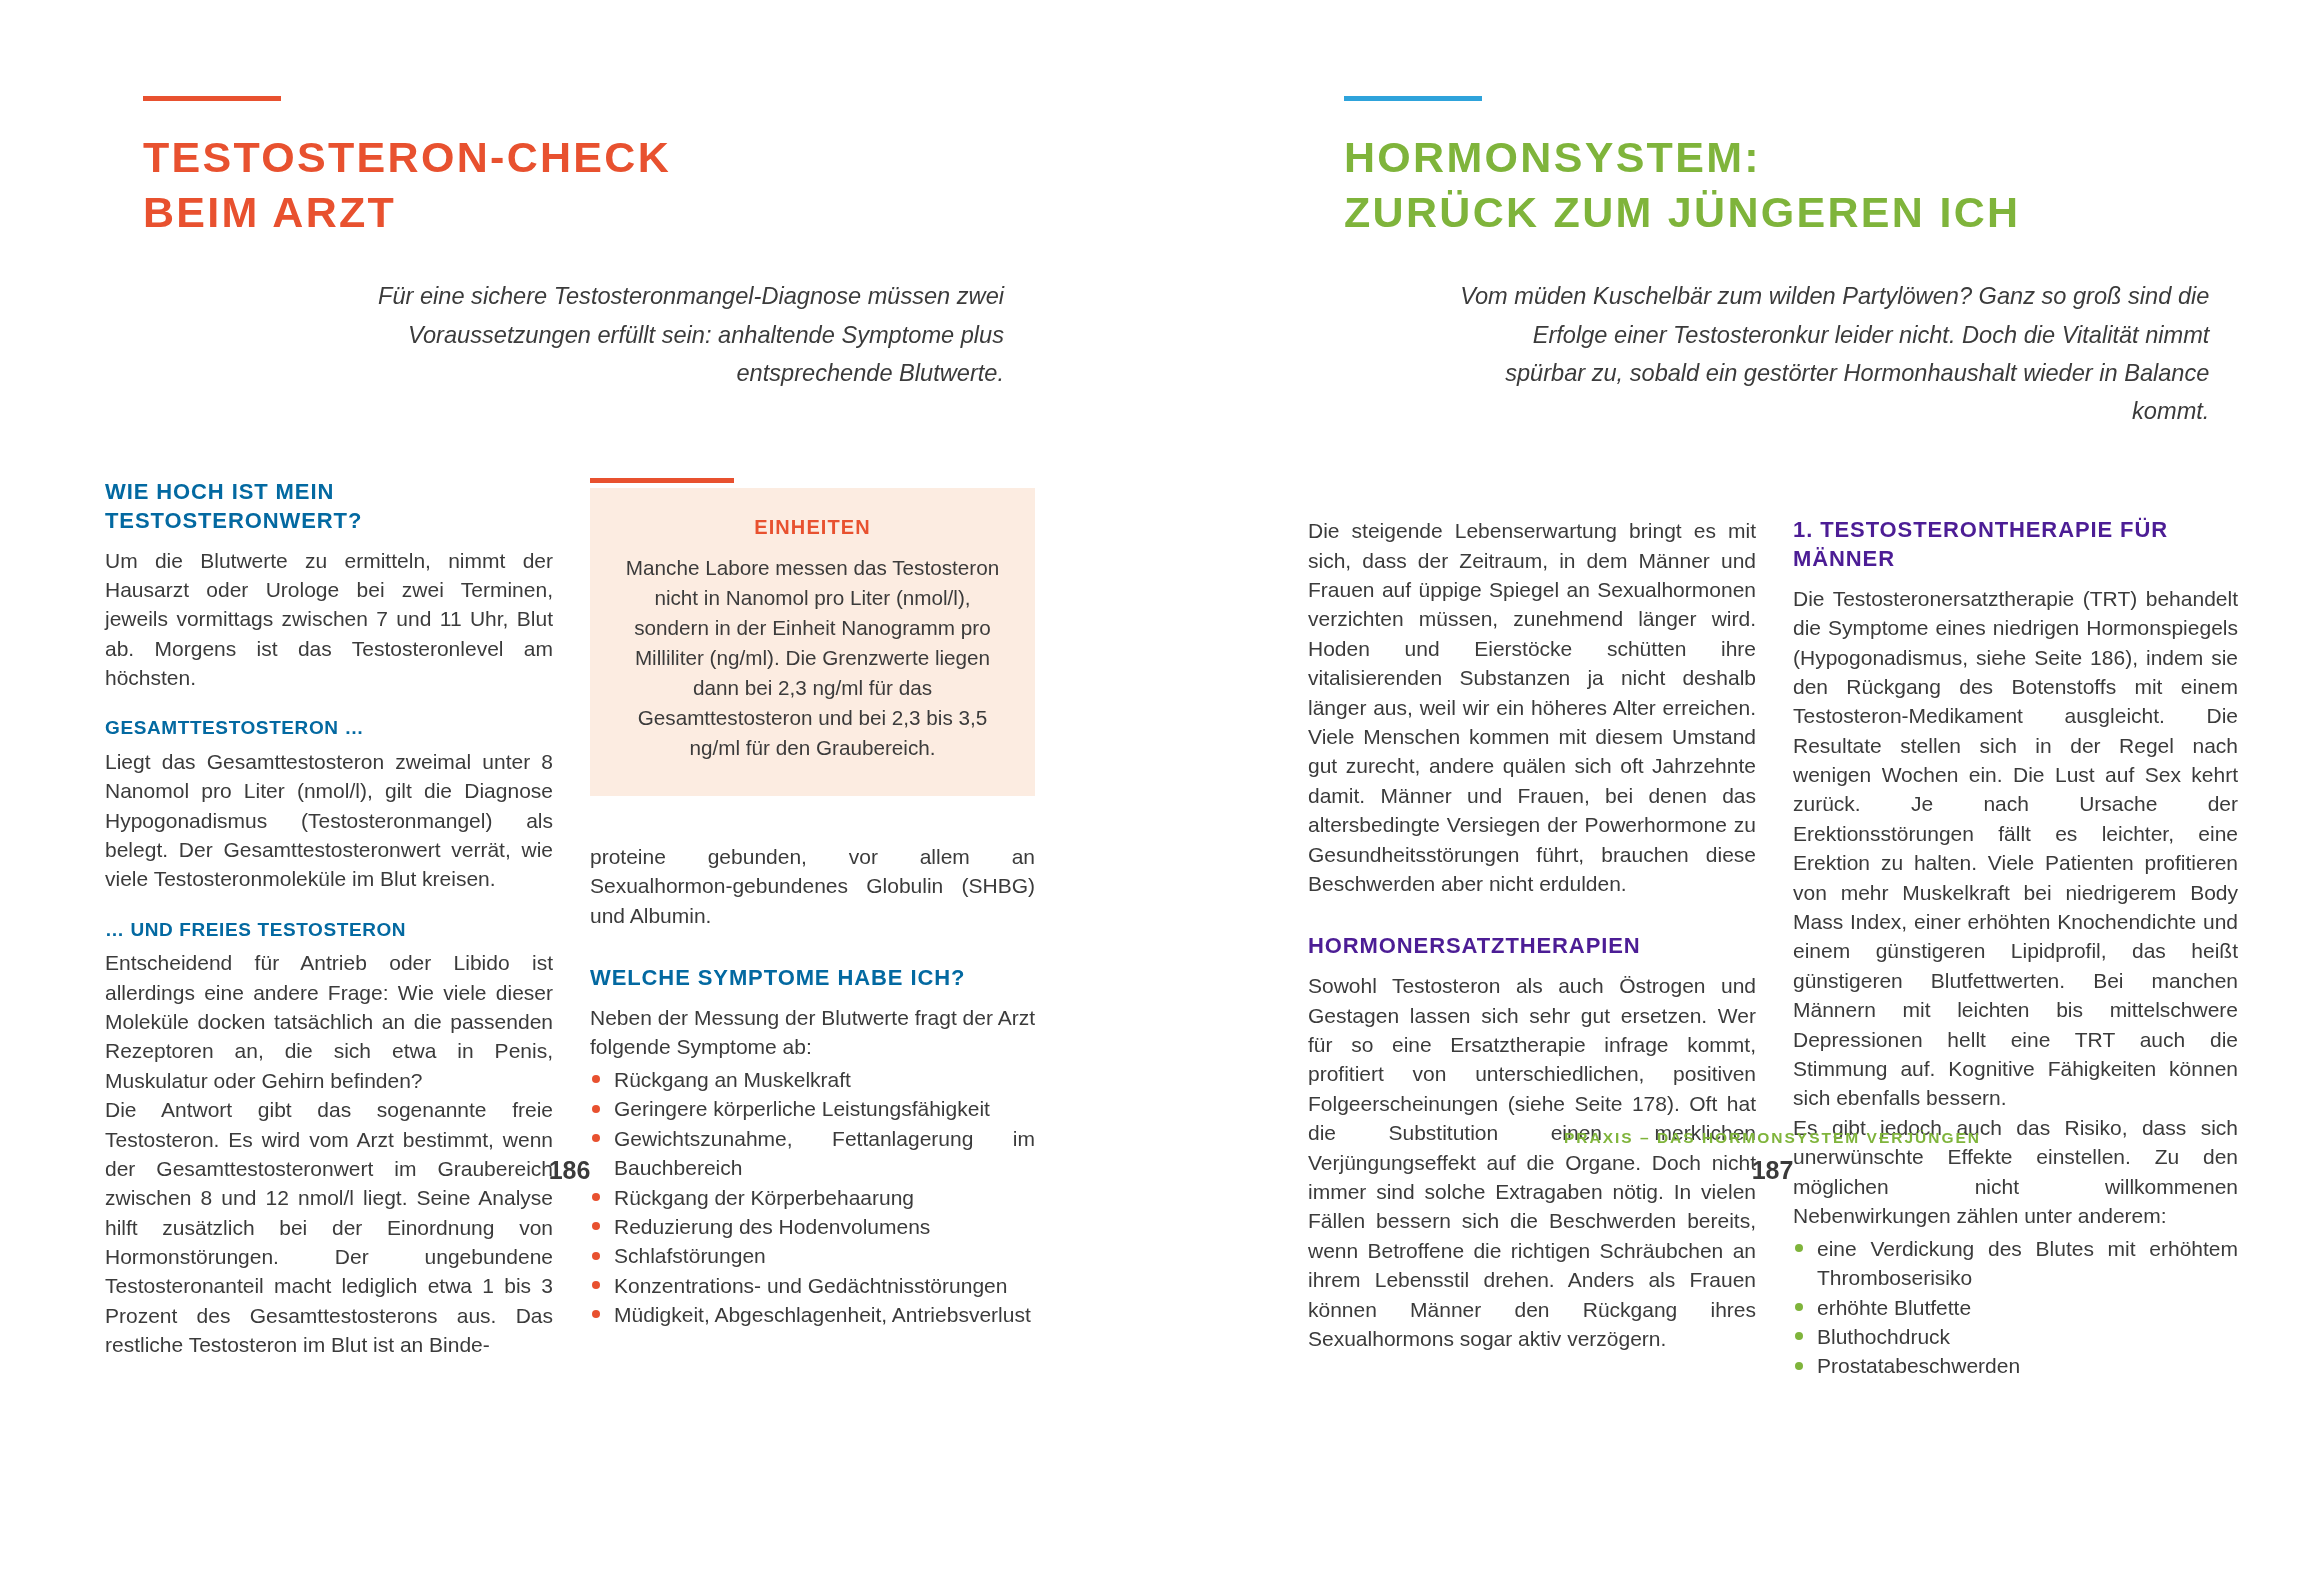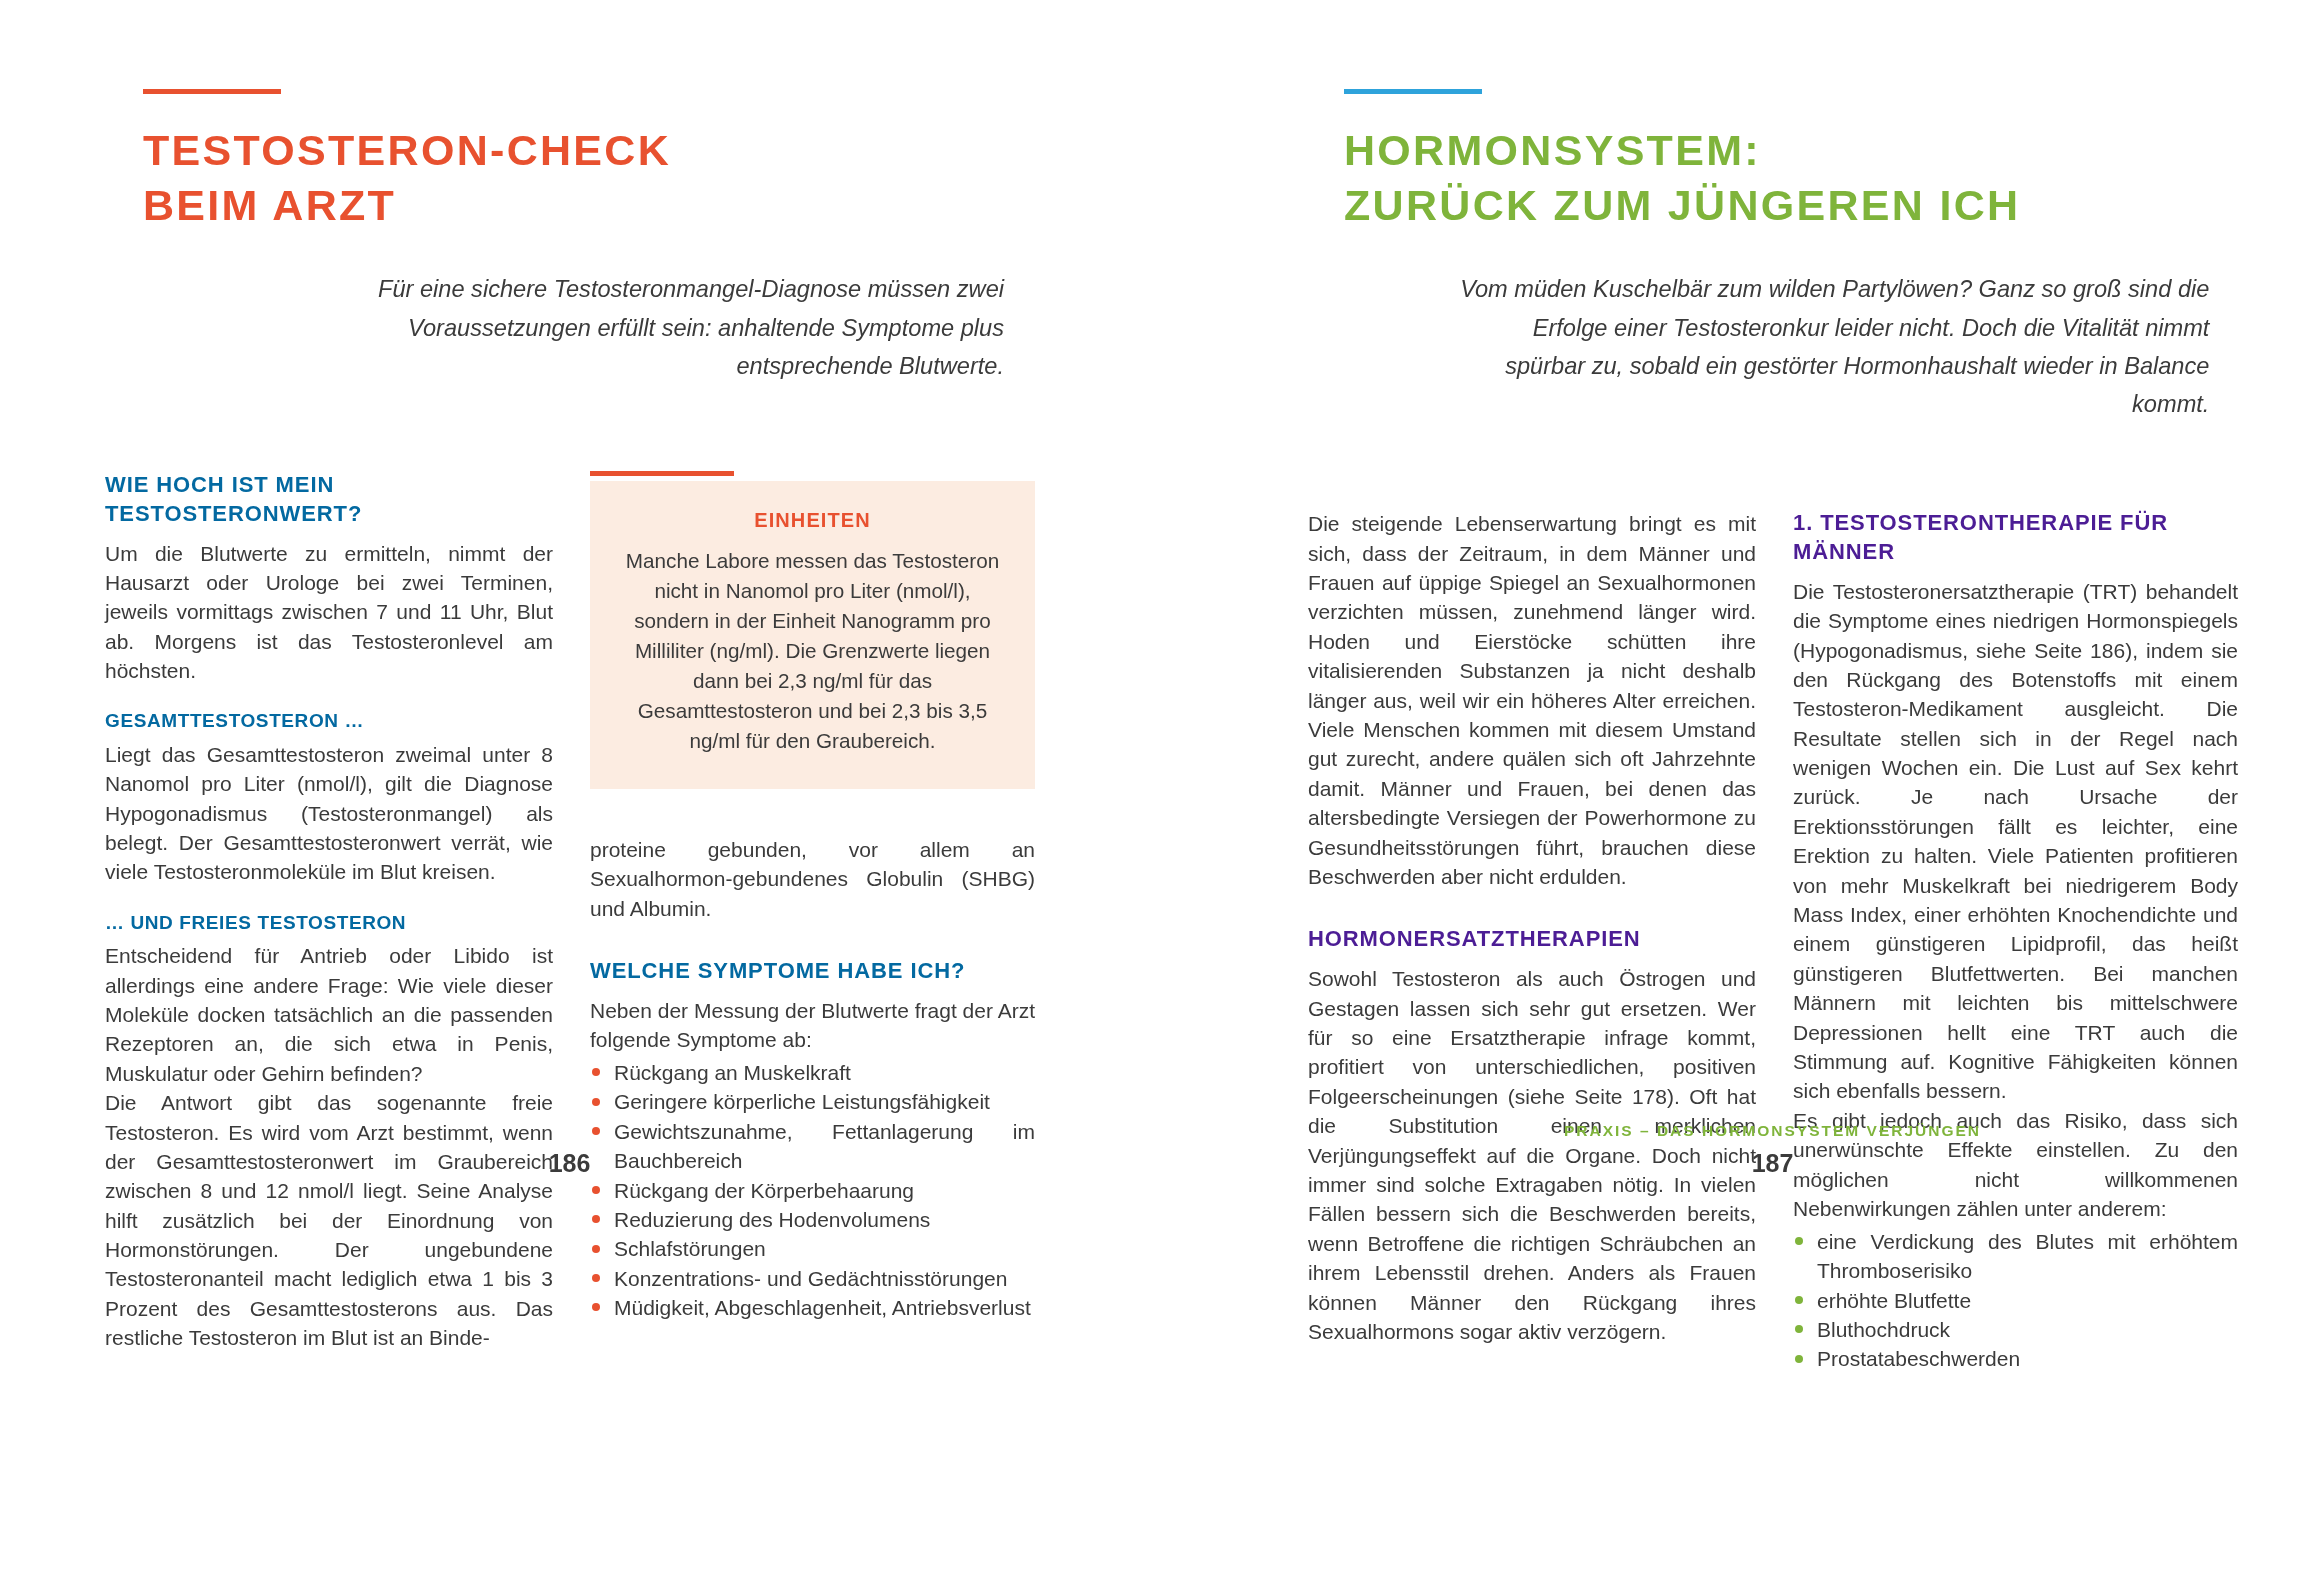--- a/index.html
+++ b/index.html
@@ -11,21 +11,21 @@
   }
   .spread {
     position: relative;
     width: 2307px;
     height: 1595px;
     background: #ffffff;
     overflow: hidden;
   }
   .page {
     position: absolute;
-    top: 4px;
+    top: 11px;
     height: 1210px;
     width: 1153px;
     box-sizing: border-box;
   }
   .page-left  { left: 0;    padding: 0 120px 0 105px; }
   .page-right { left: 1154px; padding: 0 70px 0 154px; }
 
   
   .title-block { position: relative; }
   .page-left  .title-block { margin-left: 38px; }

